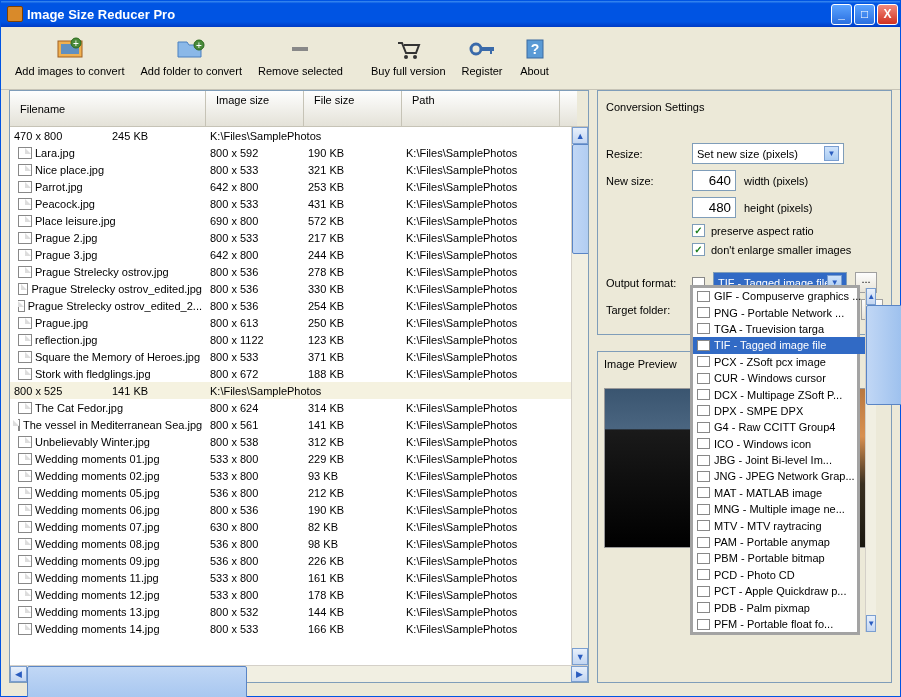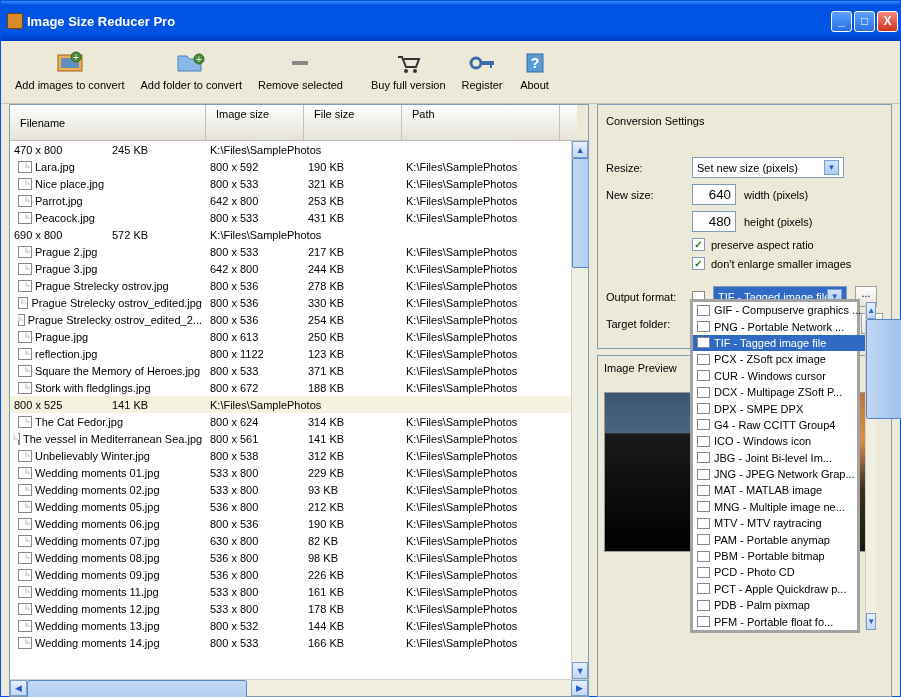--- a/index.html
+++ b/index.html
@@ -6,21 +6,21 @@
 body {
   font-family: Tahoma, Verdana, sans-serif;
   font-size: 11px;
   background: #ece9d8;
   width: 901px;
   height: 697px;
   overflow: hidden;
 }
 .window { width: 901px; height: 697px; border: 1px solid #0054e3; background: #ece9d8; }
 .titlebar {
-  height: 40px;
+  height: 26px;
   background: linear-gradient(to bottom, #3c8cf0 0%, #0054e3 10%, #0054e3 80%, #003bc5 100%);
   display: flex; align-items: center; padding: 0 2px; color: #fff;
 }
 .titlebar .icon { width: 16px; height: 16px; margin: 0 4px; background: #d98a2a; border: 1px solid #804000; border-radius: 2px; }
 .titlebar .title { flex: 1; font-weight: bold; font-size: 13px; }
 .winbtns { display: flex; gap: 2px; }
 .winbtn {
   width: 21px; height: 21px; border: 1px solid #fff; border-radius: 3px;
   background: linear-gradient(to bottom, #5aa3ff, #2a6fe0);
   color: #fff; font-weight: bold; font-size: 12px; text-align: center; line-height: 18px;
@@ -61,21 +61,21 @@
 .c4 { width: 158px; }
 
 .vscroll { width: 17px; background: #f1efe2; border-left: 1px solid #d4d0c8; position: relative; }
 .vscroll .up, .vscroll .down { height: 17px; background: linear-gradient(#e8f0fb,#c3d6f2); border:1px solid #7a9ed0; display:flex;align-items:center;justify-content:center;color:#2a5cbf;font-size:9px; }
 .vscroll .thumb { position:absolute; left:0; right:0; top:17px; height:110px; background: linear-gradient(to right,#c1d7f5,#7faee8,#c1d7f5); border:1px solid #5a85c5; border-radius:2px; }
 .hscroll { height:17px; background:#f1efe2; border-top:1px solid #d4d0c8; display:flex; }
 .hscroll .lf, .hscroll .rt { width:17px; background: linear-gradient(#e8f0fb,#c3d6f2); border:1px solid #7a9ed0; display:flex;align-items:center;justify-content:center;color:#2a5cbf;font-size:9px; }
 .hscroll .track { flex:1; position:relative; }
 .hscroll .thumb { position:absolute; left:0; top:0; bottom:0; width:220px; background: linear-gradient(#c1d7f5,#7faee8,#c1d7f5); border:1px solid #5a85c5; border-radius:2px; }
 
-.rightpanel { flex:1; display:flex; flex-direction:column; gap:6px; }
+.rightpanel { flex:1; display:flex; flex-direction:column; gap:16px; }
 .groupbox { border:1px solid #7f9db9; background:#ece9d8; padding:6px 8px 8px; position:relative; }
 .grouptitle { padding: 4px 0 8px; font-size:11px; }
 .frow { display:flex; align-items:center; gap:8px; margin-bottom:6px; }
 .flabel { width:78px; }
 .select {
   background:#fff; border:1px solid #7f9db9; height:21px; padding:2px 4px; display:flex; align-items:center; justify-content:space-between;
 }
 .select.blue { background:#316ac5; color:#fff; }
 .select .arrow { width:15px; height:15px; background:linear-gradient(#cfe3fb,#a9cbf2); border:1px solid #7a9ed0; display:flex;align-items:center;justify-content:center;color:#2a5cbf;font-size:8px; }
 .numinput { width:44px; height:21px; border:1px solid #7f9db9; background:#fff; padding:2px 4px; text-align:right; }
@@ -225,20 +225,24 @@
             <div class="row">
               <div class="cell c1">
                 <span class="fileicon"></span>
                 <span>Peacock.jpg</span>
               </div>
               <div class="cell c2">800 x 533</div>
               <div class="cell c3">431 KB</div>
               <div class="cell c4">K:\Files\SamplePhotos</div>
             </div>
             <div class="row">
+              <div class="cell c1">
+                <span class="fileicon"></span>
+                <span>Place leisure.jpg</span>
+              </div>
               <div class="cell c2">690 x 800</div>
               <div class="cell c3">572 KB</div>
               <div class="cell c4">K:\Files\SamplePhotos</div>
             </div>
             <div class="row">
               <div class="cell c1">
                 <span class="fileicon"></span>
                 <span>Prague 2.jpg</span>
               </div>
               <div class="cell c2">800 x 533</div>
@@ -519,20 +523,24 @@
           <div class="ddwrap">
             <div class="dditems" id="dditems">
                 <div class="dditem">
                   <span class="ddic"></span>
                   <span>GIF - Compuserve graphics ...</span>
                 </div>
                 <div class="dditem">
                   <span class="ddic"></span>
                   <span>PNG - Portable Network ...</span>
                 </div>
+                <div class="dditem">
+                  <span class="ddic"></span>
+                  <span>TGA - Truevision targa</span>
+                </div>
                 <div class="dditem sel">
                   <span class="ddic"></span>
                   <span>TIF - Tagged image file</span>
                 </div>
                 <div class="dditem">
                   <span class="ddic"></span>
                   <span>PCX - ZSoft pcx image</span>
                 </div>
                 <div class="dditem">
                   <span class="ddic"></span>

